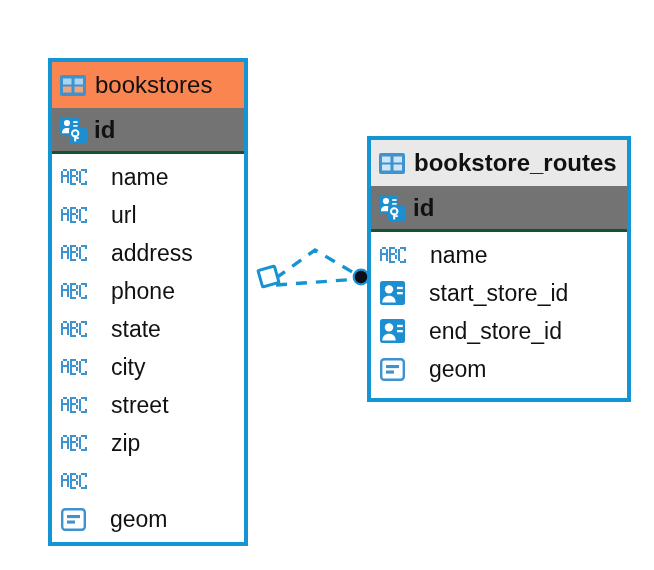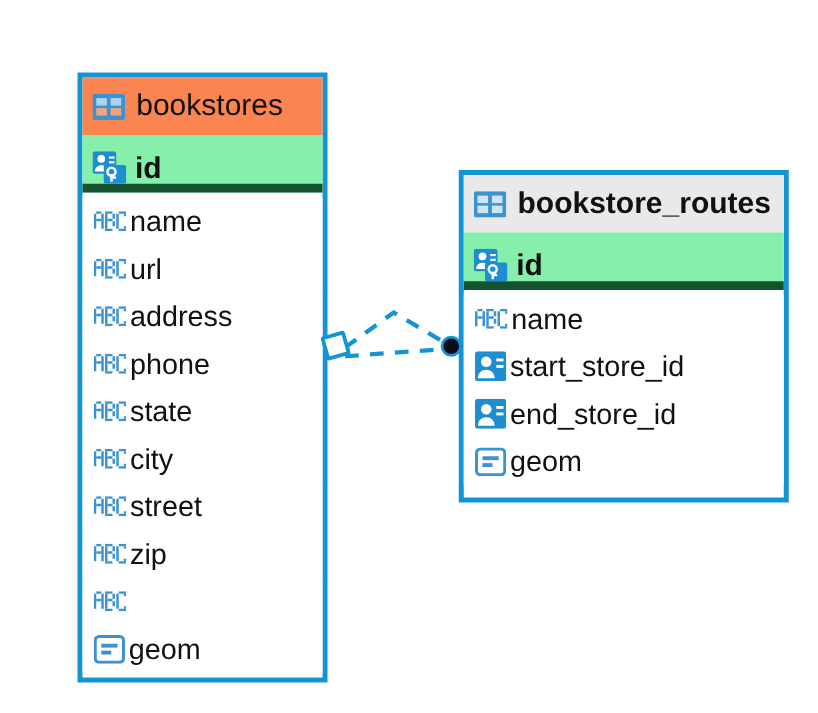--- a/index.html
+++ b/index.html
@@ -19,21 +19,21 @@
   }
 
   
   .entity {
     position: absolute;
     box-sizing: border-box;
     border: 4px solid #1594d4;
     background: #ffffff;
   }
   #entity-bookstores {
-    left: 62px;
+    left: 48px;
     top: 58px;
     width: 200px;
     height: 488px;
   }
   #entity-bookstore-routes {
     left: 367px;
     top: 136px;
     width: 264px;
     height: 266px;
   }
@@ -51,26 +51,26 @@
   .entity-title {
     font-size: 24px;
     color: #111111;
     margin-left: 9px;
     white-space: nowrap;
     line-height: 1;
   }
 
   .pk-row {
     display: flex;
-    align-items: flex-end;
+    align-items: center;
     box-sizing: border-box;
     height: 46px;
     padding-left: 8px;
-    border-bottom: 7px solid #14532d;
-    background: #86efac;
+    border-bottom: 3px solid #14532d;
+    background: #737373;
   }
   .pk-label {
     font-size: 24px;
     font-weight: bold;
     color: #111111;
     margin-left: 7px;
     line-height: 1;
   }
 
   .field-list {
@@ -80,21 +80,21 @@
     display: flex;
     align-items: center;
     box-sizing: border-box;
     height: 38px;
     padding-left: 9px;
     background: #ffffff;
   }
   .field-label {
     font-size: 23px;
     color: #111111;
-    margin-left: 3px;
+    margin-left: 24px;
     line-height: 1;
     white-space: nowrap;
   }
 
   
   .icon {
     display: inline-flex;
     align-items: center;
     justify-content: center;
     flex: 0 0 auto;

